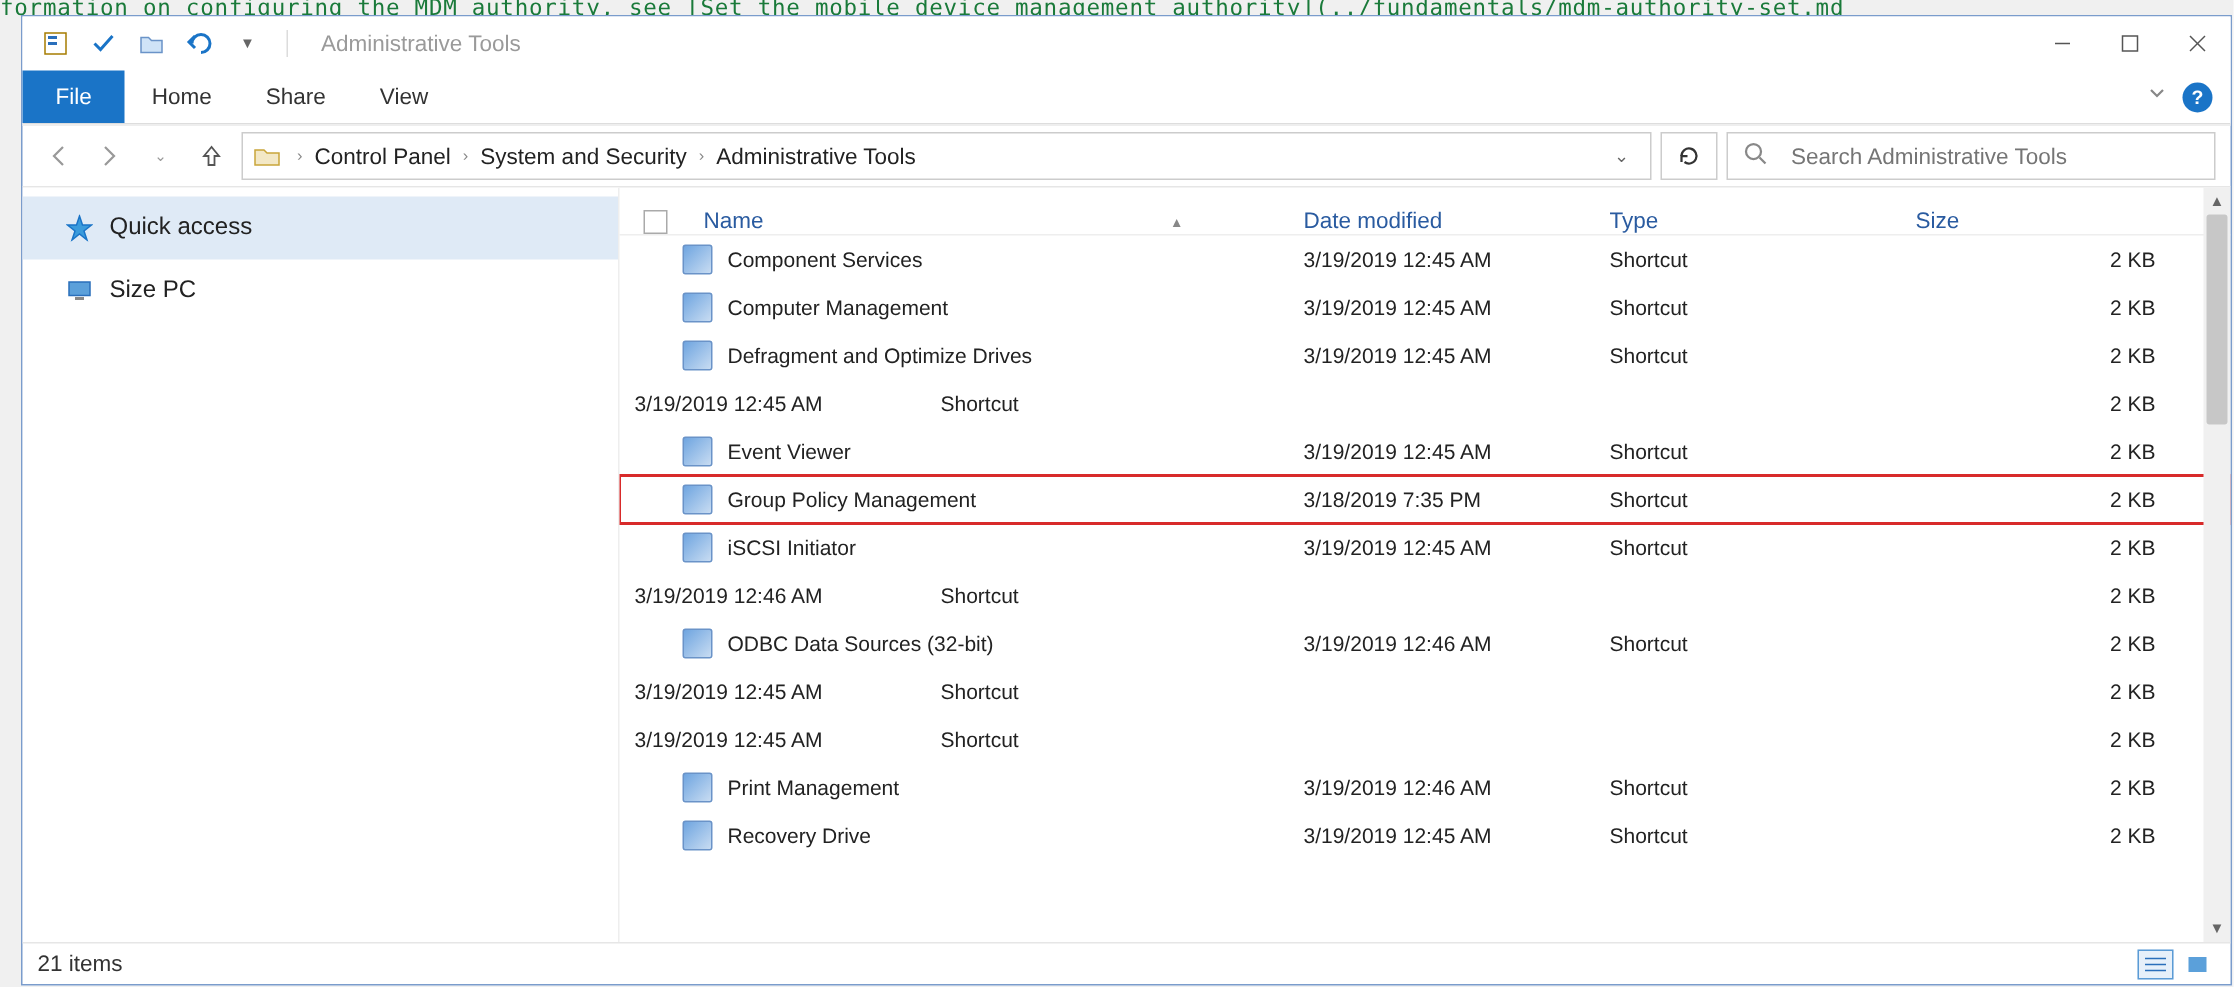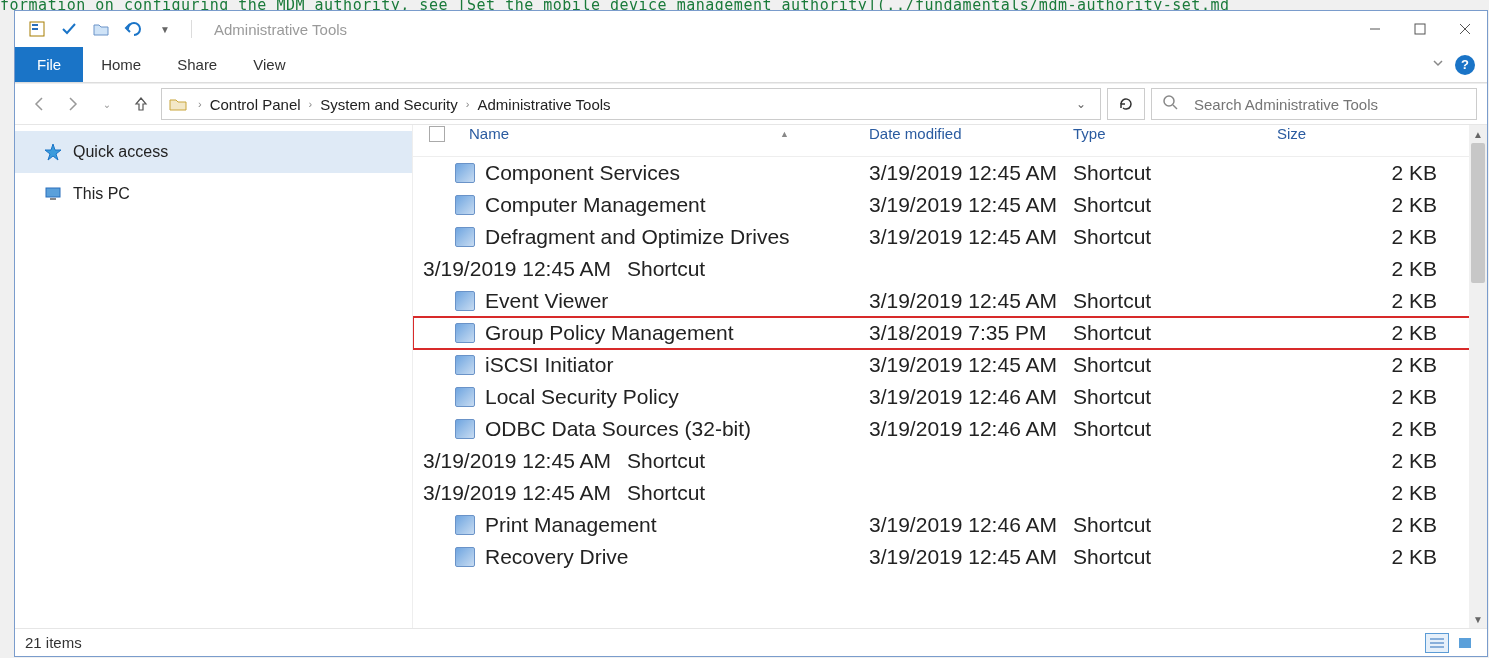--- a/index.html
+++ b/index.html
@@ -42,31 +42,31 @@
   .search-box input { border: none; outline: none; font-size: 15px; color: #666; flex: 1; background: transparent; }
 
   
   .body { flex: 1; display: flex; overflow: hidden; }
   .sidebar { width: 398px; background: #fff; border-right: 1px solid #eee; padding-top: 6px; }
   .side-item { height: 42px; display: flex; align-items: center; gap: 10px; padding-left: 28px; font-size: 16px; color: #222; }
   .side-item.sel { background: #dfeaf6; }
   .side-icon { width: 20px; height: 20px; display: flex; align-items: center; justify-content: center; }
 
   .listpane { flex: 1; display: flex; flex-direction: column; position: relative; }
-  .columns { height: 32px; display: flex; align-items: flex-start; border-bottom: 1px solid #eee; color: #2a5ba0; font-size: 15px; }
+  .columns { height: 32px; display: flex; align-items: flex-end; border-bottom: 1px solid #eee; color: #2a5ba0; font-size: 15px; }
   .col { padding-left: 10px; }
   .col.name { width: 446px; display: flex; align-items: center; gap: 8px; }
   .col.name .chk { width: 16px; height: 16px; border: 1px solid #aaa; margin-left: 6px; margin-right: 16px; }
   .col.date { width: 204px; }
   .col.type { width: 204px; }
   .col.size { flex: 1; text-align: left; }
   .sort-caret { font-size: 9px; color: #888; margin-left: auto; margin-right: 70px; }
 
   .rows { flex: 1; overflow: hidden; position: relative; }
-  .row { height: 32px; display: flex; align-items: center; font-size: 21px; color: #222; }
+  .row { height: 32px; display: flex; align-items: center; font-size: 14px; color: #222; }
   .cell.name { width: 446px; display: flex; align-items: center; gap: 10px; padding-left: 42px; }
   .cell.date { width: 204px; padding-left: 10px; }
   .cell.type { width: 204px; padding-left: 10px; }
   .cell.size { flex: 1; padding-left: 10px; padding-right: 50px; text-align: right; }
   .file-icon { width: 20px; height: 20px; display: inline-block; background: linear-gradient(135deg,#6fa5e0,#c8dcf2); border: 1px solid #6a93c8; border-radius: 2px; }
   .row.highlight { outline: 2px solid #d82a2a; outline-offset: -1px; }
 
   .vscroll { position: absolute; right: 0; top: 0; width: 18px; height: 100%; background: #f0f0f0; display: flex; flex-direction: column; }
   .vscroll .arrow { height: 18px; display: flex; align-items: center; justify-content: center; color: #666; font-size: 10px; }
   .vscroll .thumb { flex: 0 0 140px; background: #c7c7c7; margin: 0 2px; border-radius: 2px; }
@@ -211,21 +211,21 @@
           </span>
         <span>Quick access</span>
       </div>
       <div class="side-item">
         <span class="side-icon">
             <svg width="18" height="18" viewBox="0 0 18 18">
               <rect x="2" y="3" width="14" height="9" fill="#5ba0da" stroke="#2a6fbb"></rect>
               <rect x="6" y="13" width="6" height="2" fill="#888"></rect>
             </svg>
           </span>
-        <span>This PC</span>
+        <span>Size PC</span>
       </div>
     </div>
 
     <div class="listpane">
       <div class="columns">
         <div class="col name">
           <span class="chk"></span>
           <span>Name</span>
           <span class="sort-caret">▲</span>
         </div>
@@ -288,24 +288,20 @@
           <div class="row">
             <div class="cell name">
               <span class="file-icon"></span>
               <span>iSCSI Initiator</span>
             </div>
             <div class="cell date">3/19/2019 12:45 AM</div>
             <div class="cell type">Shortcut</div>
             <div class="cell size">2 KB</div>
           </div>
           <div class="row">
-            <div class="cell name">
-              <span class="file-icon"></span>
-              <span>Local Security Policy</span>
-            </div>
             <div class="cell date">3/19/2019 12:46 AM</div>
             <div class="cell type">Shortcut</div>
             <div class="cell size">2 KB</div>
           </div>
           <div class="row">
             <div class="cell name">
               <span class="file-icon"></span>
               <span>ODBC Data Sources (32-bit)</span>
             </div>
             <div class="cell date">3/19/2019 12:46 AM</div>

